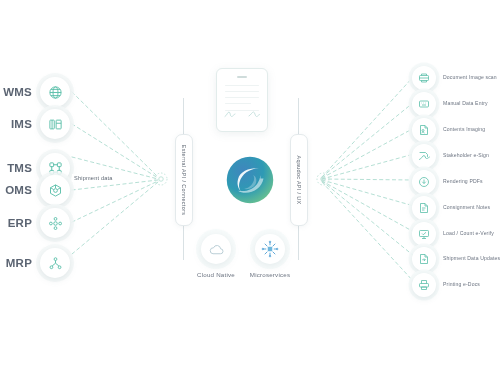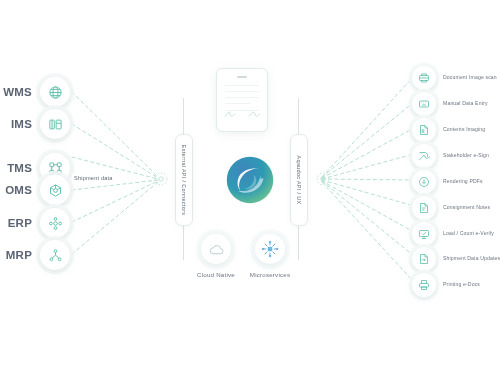--- a/index.html
+++ b/index.html
@@ -200,21 +200,21 @@
         <svg width="15" height="15" viewBox="0 0 24 24" fill="none" stroke="#5bbfaa" stroke-width="1.5">
           <circle cx="12" cy="12" r="2.8"></circle>
             <circle cx="12" cy="4.6" r="2.2"></circle>
             <circle cx="12" cy="19.4" r="2.2"></circle>
           <circle cx="4.6" cy="12" r="2.2"></circle>
             <circle cx="19.4" cy="12" r="2.2"></circle>
         </svg>
       </div>
     </div>
 
-    <div class="src-row" style="top:168px">
+    <div class="src-row" style="top:176px">
       <div class="src-label">MRP</div>
       <div class="src-bubble">
         <svg width="15" height="15" viewBox="0 0 24 24" fill="none" stroke="#5bbfaa" stroke-width="1.5">
           <circle cx="12" cy="5" r="2.2"></circle>
             <circle cx="5.5" cy="18" r="2.2"></circle>
             <circle cx="18.5" cy="18" r="2.2"></circle>
           <path d="M12 7.2v4.3M12 11.5L6.6 16M12 11.5L17.4 16"></path>
         </svg>
       </div>
     </div>

